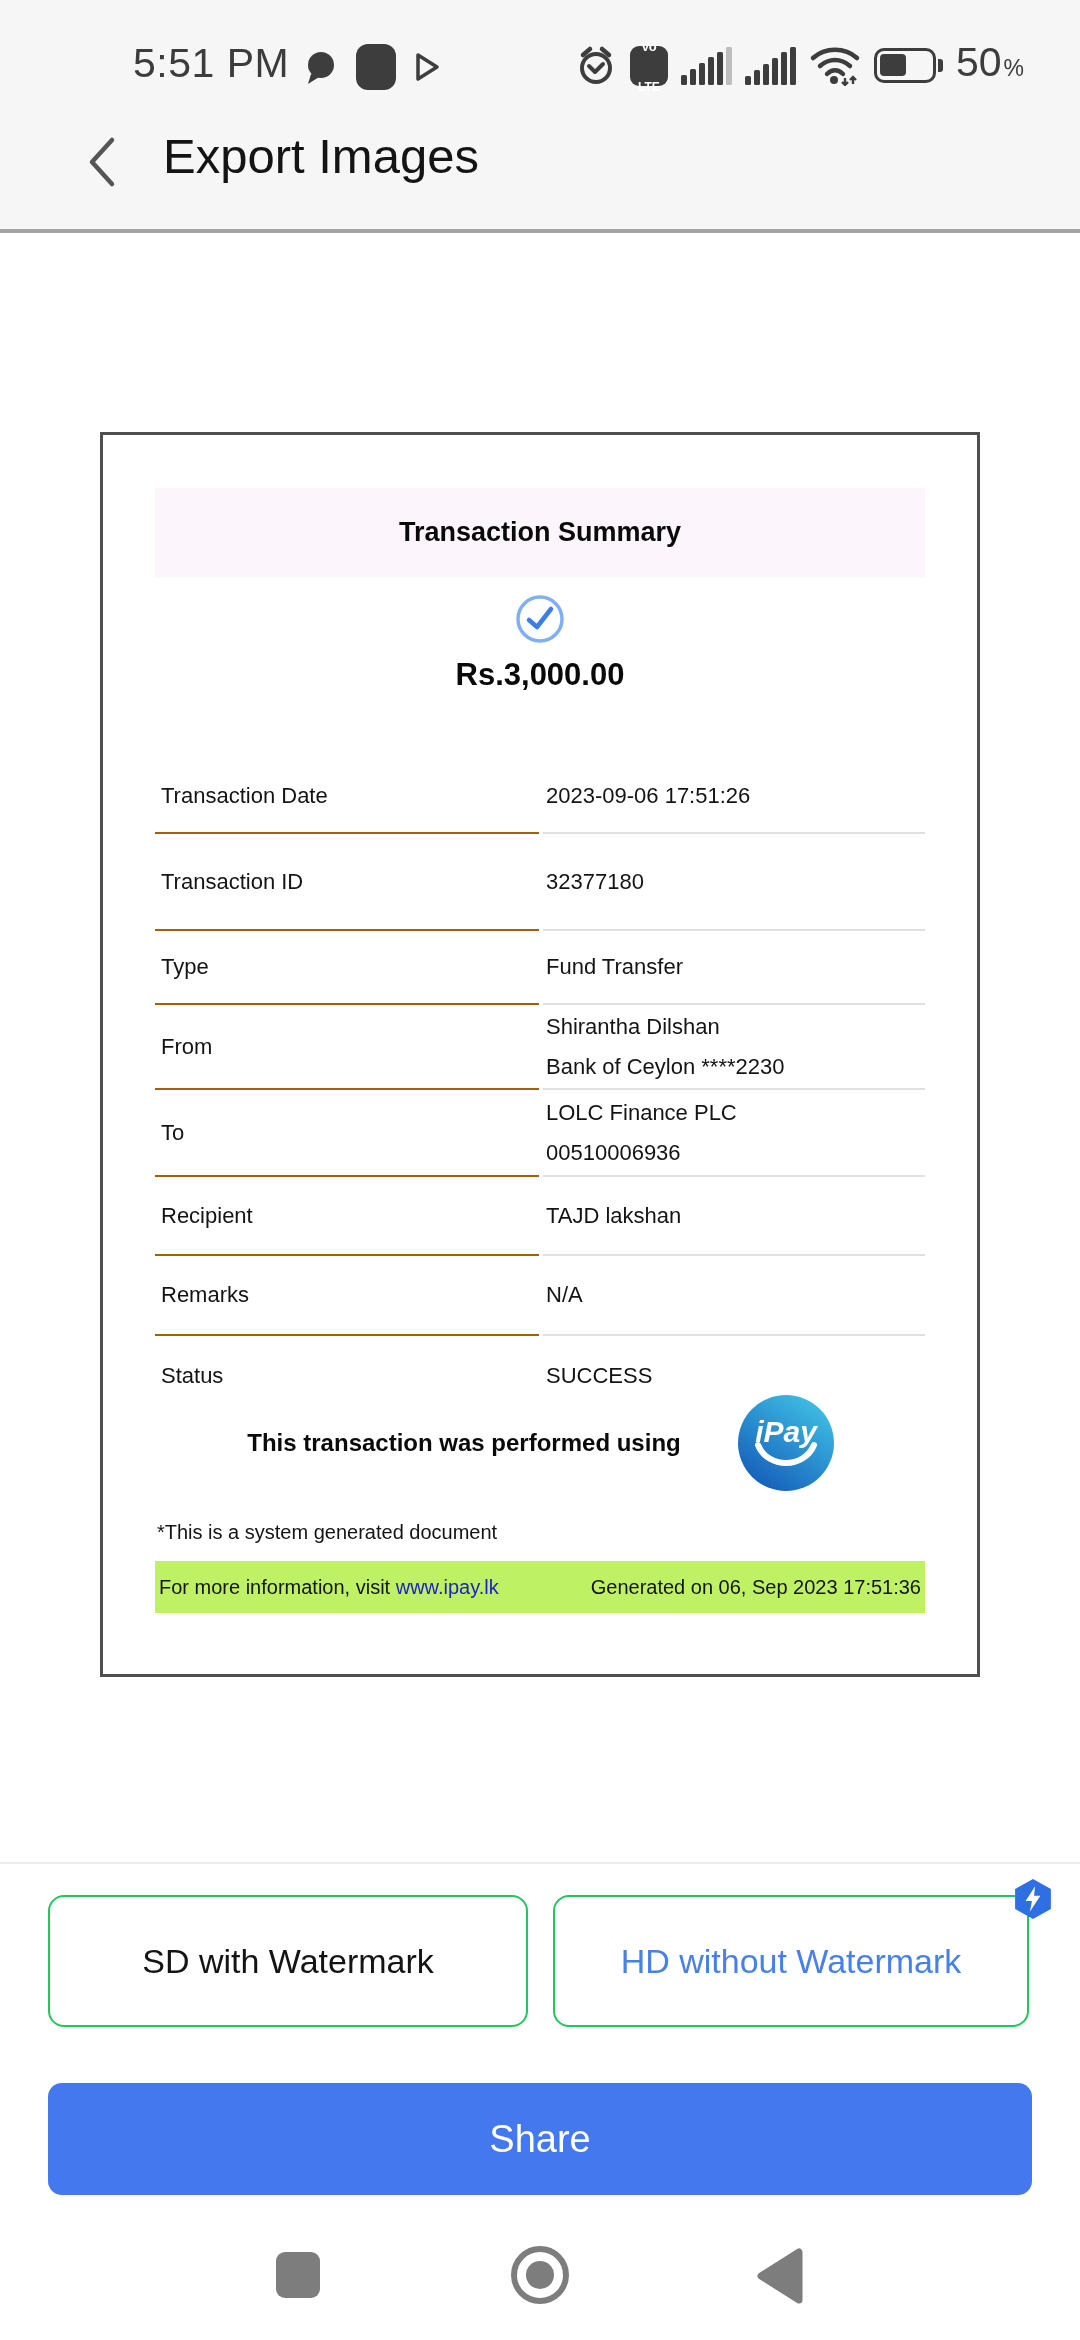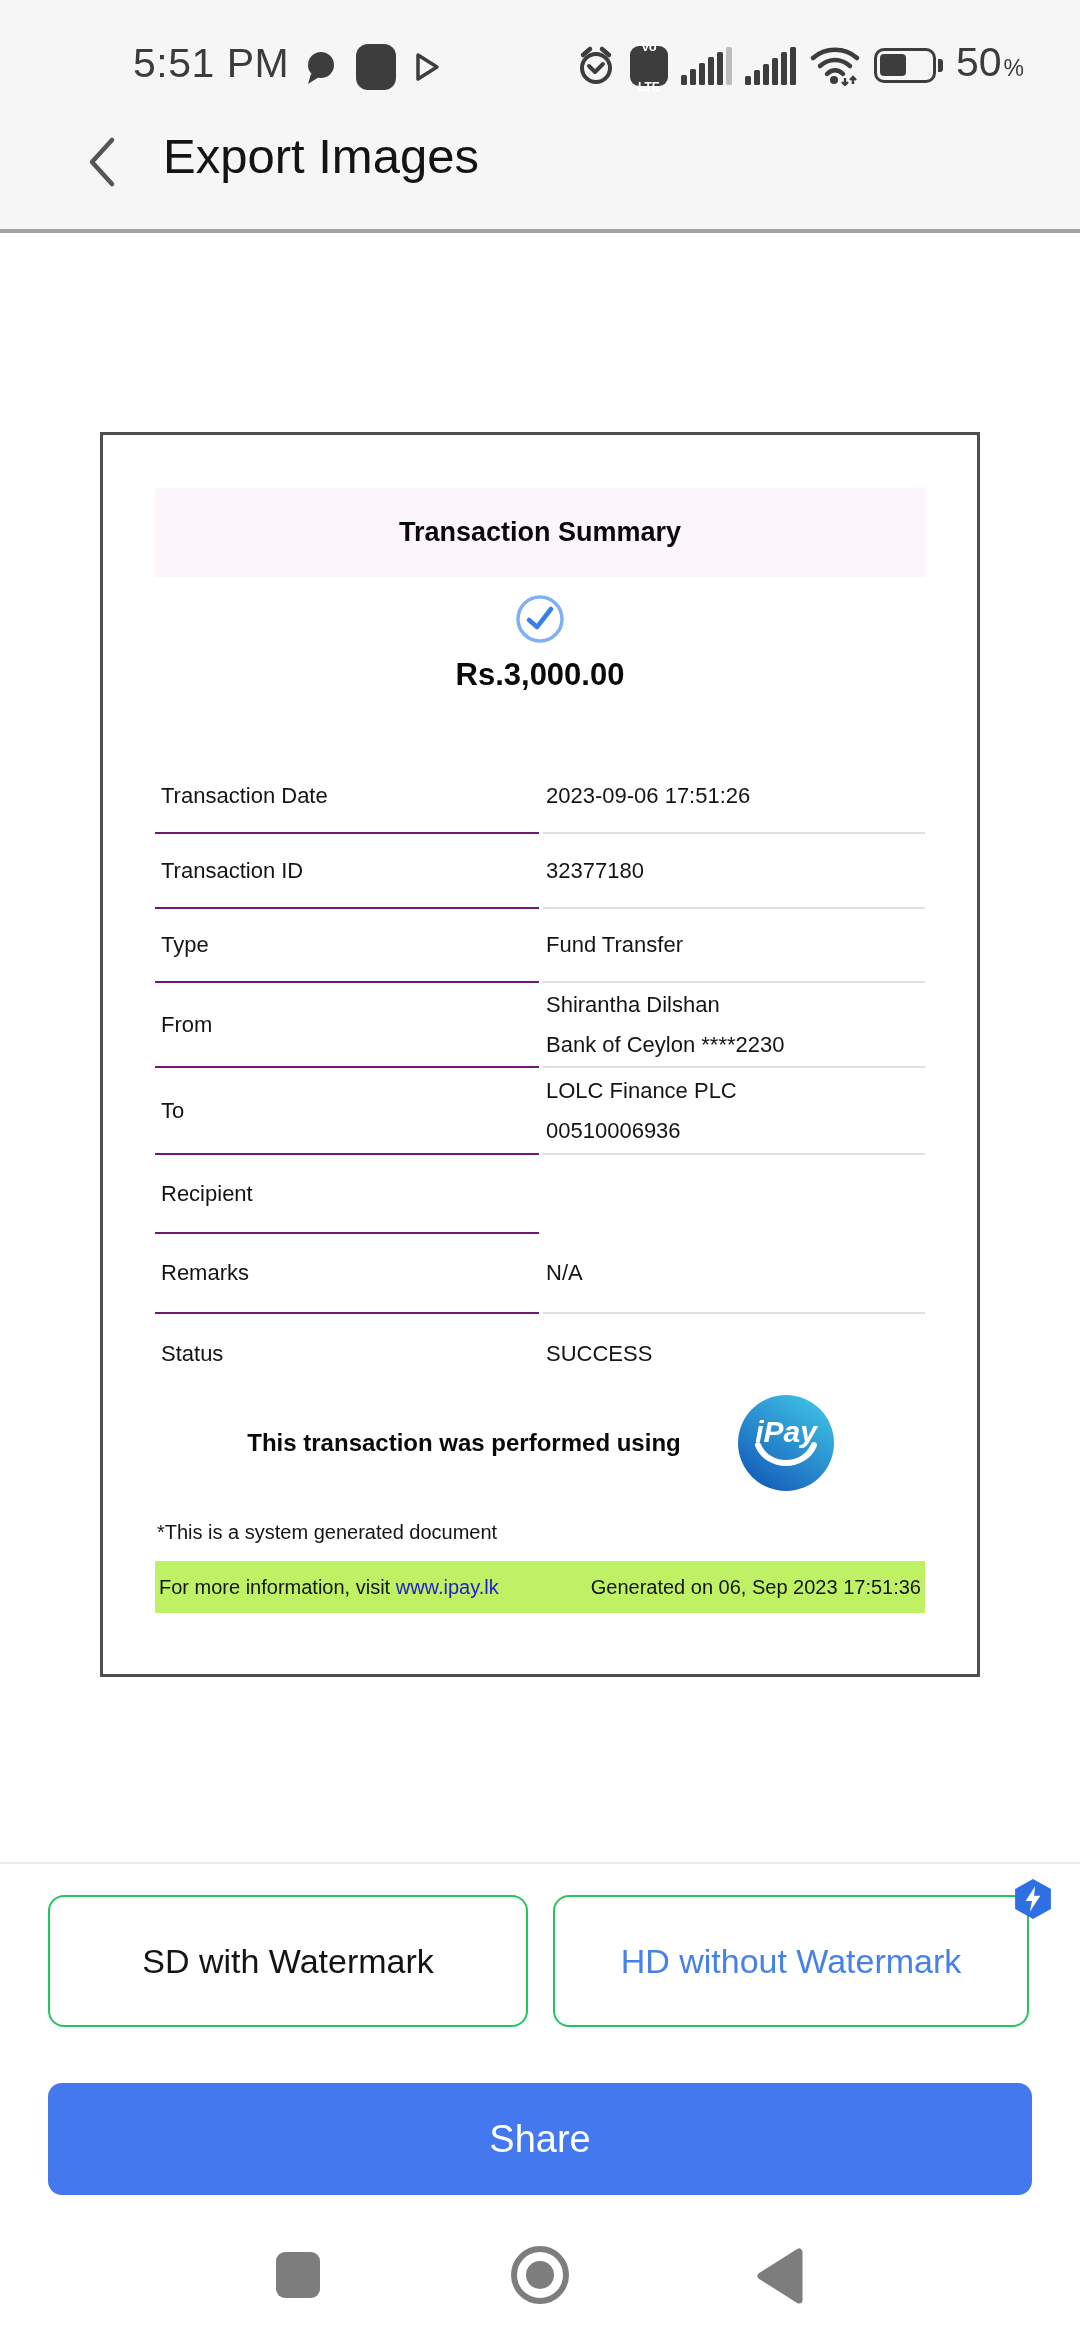--- a/index.html
+++ b/index.html
@@ -57,21 +57,21 @@
     position:absolute; left:52px; right:52px; top:53px; height:89px;
     background:#fcf5fb; display:flex; align-items:center; justify-content:center;
   }
   .r-band-title { font-size:27px; font-weight:bold; color:#0a0a0a; }
   .r-check { position:absolute; left:0; right:0; top:158px; display:flex; justify-content:center; }
   .r-amount { position:absolute; left:0; right:0; top:222px; text-align:center; font-size:31px; font-weight:bold; color:#0a0a0a; }
 
   .r-table { position:absolute; left:52px; right:52px; top:324px; }
   .r-row { display:flex; gap:4px; align-items:center; }
   .r-row .cell { height:100%; display:flex; align-items:center; }
-  .r-row .lab { width:384px; padding-left:6px; border-bottom:2px solid #701a75; font-size:22px; color:#141414; }
+  .r-row .lab { width:384px; padding-left:6px; border-bottom:2px solid #a16207; font-size:22px; color:#141414; }
   .r-row .val { flex:1; padding-left:3px; border-bottom:2px solid #e0e0e0; font-size:22px; color:#141414; }
   .r-row.multi .val { flex-direction:column; align-items:flex-start; justify-content:center; line-height:40px; }
   .r-row.last .lab, .r-row.last .val { border-bottom:none; }
 
   .r-using { position:absolute; left:0; right:0; top:960px; height:96px; }
   .r-using-text {
     position:absolute; left:0; right:152px; top:0; height:96px;
     display:flex; align-items:center; justify-content:center;
     font-size:24px; font-weight:bold; color:#0a0a0a;
   }
@@ -202,21 +202,21 @@
       </svg>
     </div>
 
     <div class="r-amount">Rs.3,000.00</div>
 
     <div class="r-table">
       <div class="r-row" style="height:75px">
         <div class="cell lab">Transaction Date</div>
         <div class="cell val">2023-09-06 17:51:26</div>
       </div>
-      <div class="r-row" style="height:75px">
+      <div class="r-row" style="height:97px">
         <div class="cell lab">Transaction ID</div>
         <div class="cell val">32377180</div>
       </div>
       <div class="r-row" style="height:74px">
         <div class="cell lab">Type</div>
         <div class="cell val">Fund Transfer</div>
       </div>
       <div class="r-row multi" style="height:85px">
         <div class="cell lab">From</div>
         <div class="cell val">
@@ -226,20 +226,21 @@
       </div>
       <div class="r-row multi" style="height:87px">
         <div class="cell lab">To</div>
         <div class="cell val">
           <div>LOLC Finance PLC</div>
           <div>00510006936</div>
         </div>
       </div>
       <div class="r-row" style="height:79px">
         <div class="cell lab">Recipient</div>
+        <div class="cell val">TAJD lakshan</div>
       </div>
       <div class="r-row" style="height:80px">
         <div class="cell lab">Remarks</div>
         <div class="cell val">N/A</div>
       </div>
       <div class="r-row last" style="height:79px">
         <div class="cell lab">Status</div>
         <div class="cell val">SUCCESS</div>
       </div>
     </div>

